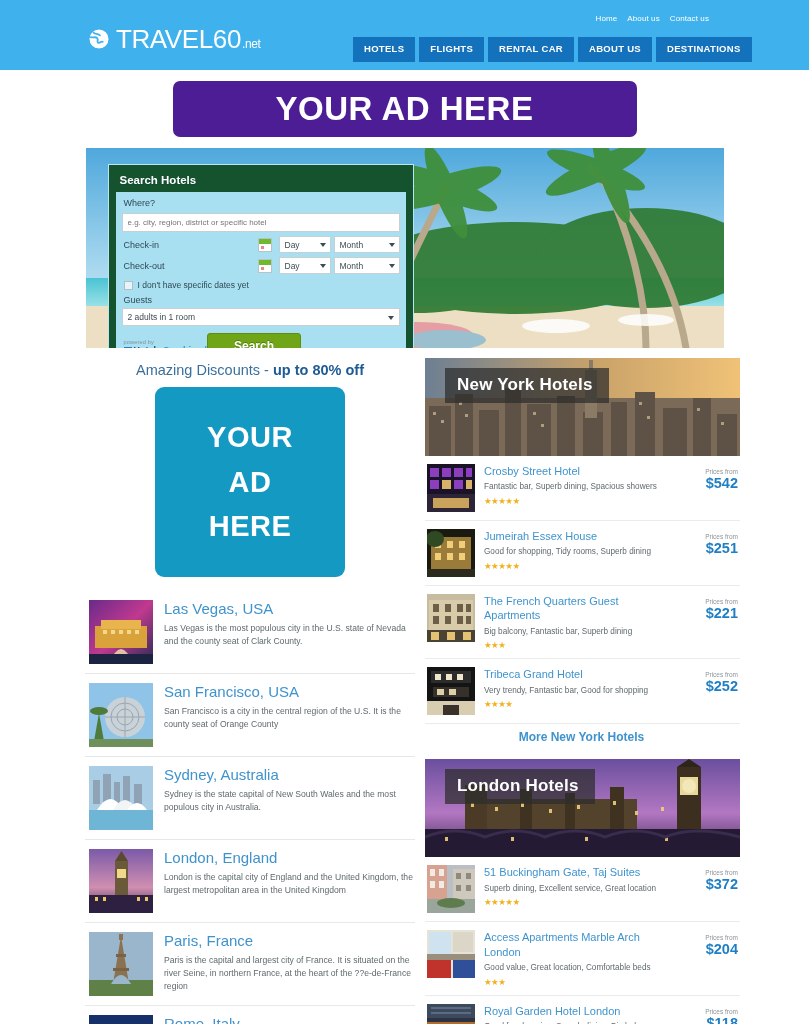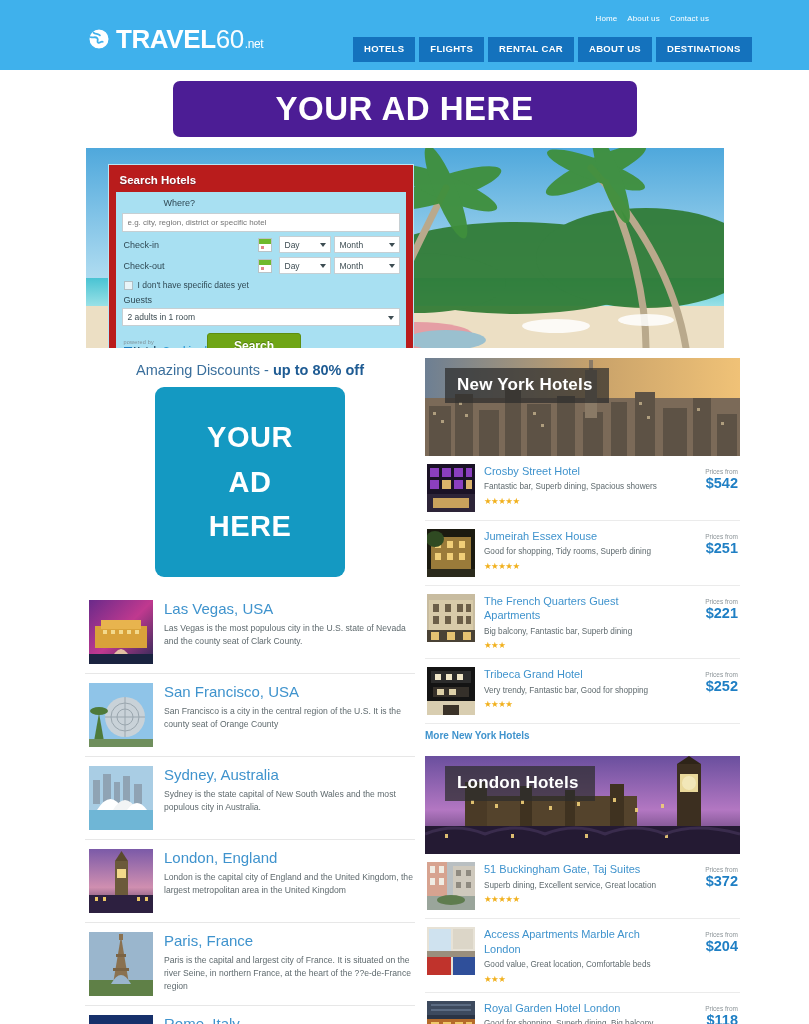--- a/index.html
+++ b/index.html
@@ -28,21 +28,21 @@
   .logo {
     position: absolute; left: 88px; top: 26px;
     display: flex; align-items: center; gap: 6px;
   }
   .logo-globe { width: 22px; height: 22px; flex: 0 0 22px; }
   .logo-text {
     color: #ffffff; font-size: 26px; font-weight: bold;
     letter-spacing: -0.4px; line-height: 1;
     display: flex; align-items: baseline;
   }
-  .logo-text .t-main { font-weight: bold; }
+  .logo-text .t-main { font-weight: normal; }
   .logo-text .t-num { font-weight: normal; opacity: .97; }
   .logo-text .t-net { font-size: 12px; font-weight: normal; margin-left: 1px; }
 
   .main-nav {
     position: absolute; left: 353px; top: 37px;
     display: flex; gap: 4px;
   }
   .main-nav a {
     display: block;
     background: #1472bd;
@@ -71,31 +71,31 @@
     position: relative;
     margin: 6px auto 0;
     width: 638px; height: 200px;
     overflow: hidden;
   }
   .hero-bg { position:absolute; inset:0; }
 
   .search-panel {
     position: absolute; left: 22px; top: 16px;
     width: 306px;
-    background: #b91c1c;
+    background: #14532d;
     border: 1px solid #b9e6f5;
     padding: 6px 7px 7px;
   }
   .search-title {
     color: #ffffff; font-size: 11.5px; font-weight: bold;
     padding: 3px 4px 6px;
     text-shadow: 0 1px 1px rgba(0,60,90,.35);
   }
   .search-body { background: #a8e0f2; padding: 5px 6px 6px; }
-  .field-label { font-size: 9px; color: #2f4954; padding: 1px 0 3px 2px; margin-left: 40px; }
+  .field-label { font-size: 9px; color: #2f4954; padding: 1px 0 3px 2px; }
   .where-input {
     width: 100%; height: 19px;
     border: 1px solid #c6cfd3; background: #fff;
     font-size: 8px; color: #9aa4a8;
     padding: 0 5px;
     font-family: "Liberation Sans", sans-serif;
   }
   .date-row {
     display: flex; align-items: center;
     margin-top: 4px;
@@ -220,22 +220,22 @@
   }
   .hotel-thumb { width: 48px; height: 48px; flex: 0 0 48px; overflow:hidden; }
   .hotel-info { flex: 1; min-width: 0; }
   .hotel-name { font-size: 11px; color: #3f93cd; line-height: 1.3; }
   .hotel-feat { font-size: 8.2px; color: #5f6a6e; margin-top: 4px; line-height: 1.3; }
   .stars { color: #f1b01c; font-size: 8.5px; letter-spacing: -.5px; margin-top: 3px; }
   .hotel-price { width: 58px; flex: 0 0 58px; text-align: right; padding-top: 4px; }
   .hotel-price .pf { font-size: 6.5px; color: #8d9599; }
   .hotel-price .amt { font-size: 14.5px; font-weight: bold; color: #1f7fc4; line-height: 1.15; }
   .more-link {
-    text-align: left; padding: 6px 2px 9px 0;
-    font-size: 10px; font-weight: bold; color: #3f93cd;
+    text-align: center; padding: 6px 2px 9px 0;
+    font-size: 12px; font-weight: bold; color: #3f93cd;
   }
 </style>
 </head>
 <body>
 
 <div class="page">
 
   <div class="header">
     <div class="utility-nav">
       <a href="#">Home</a>

